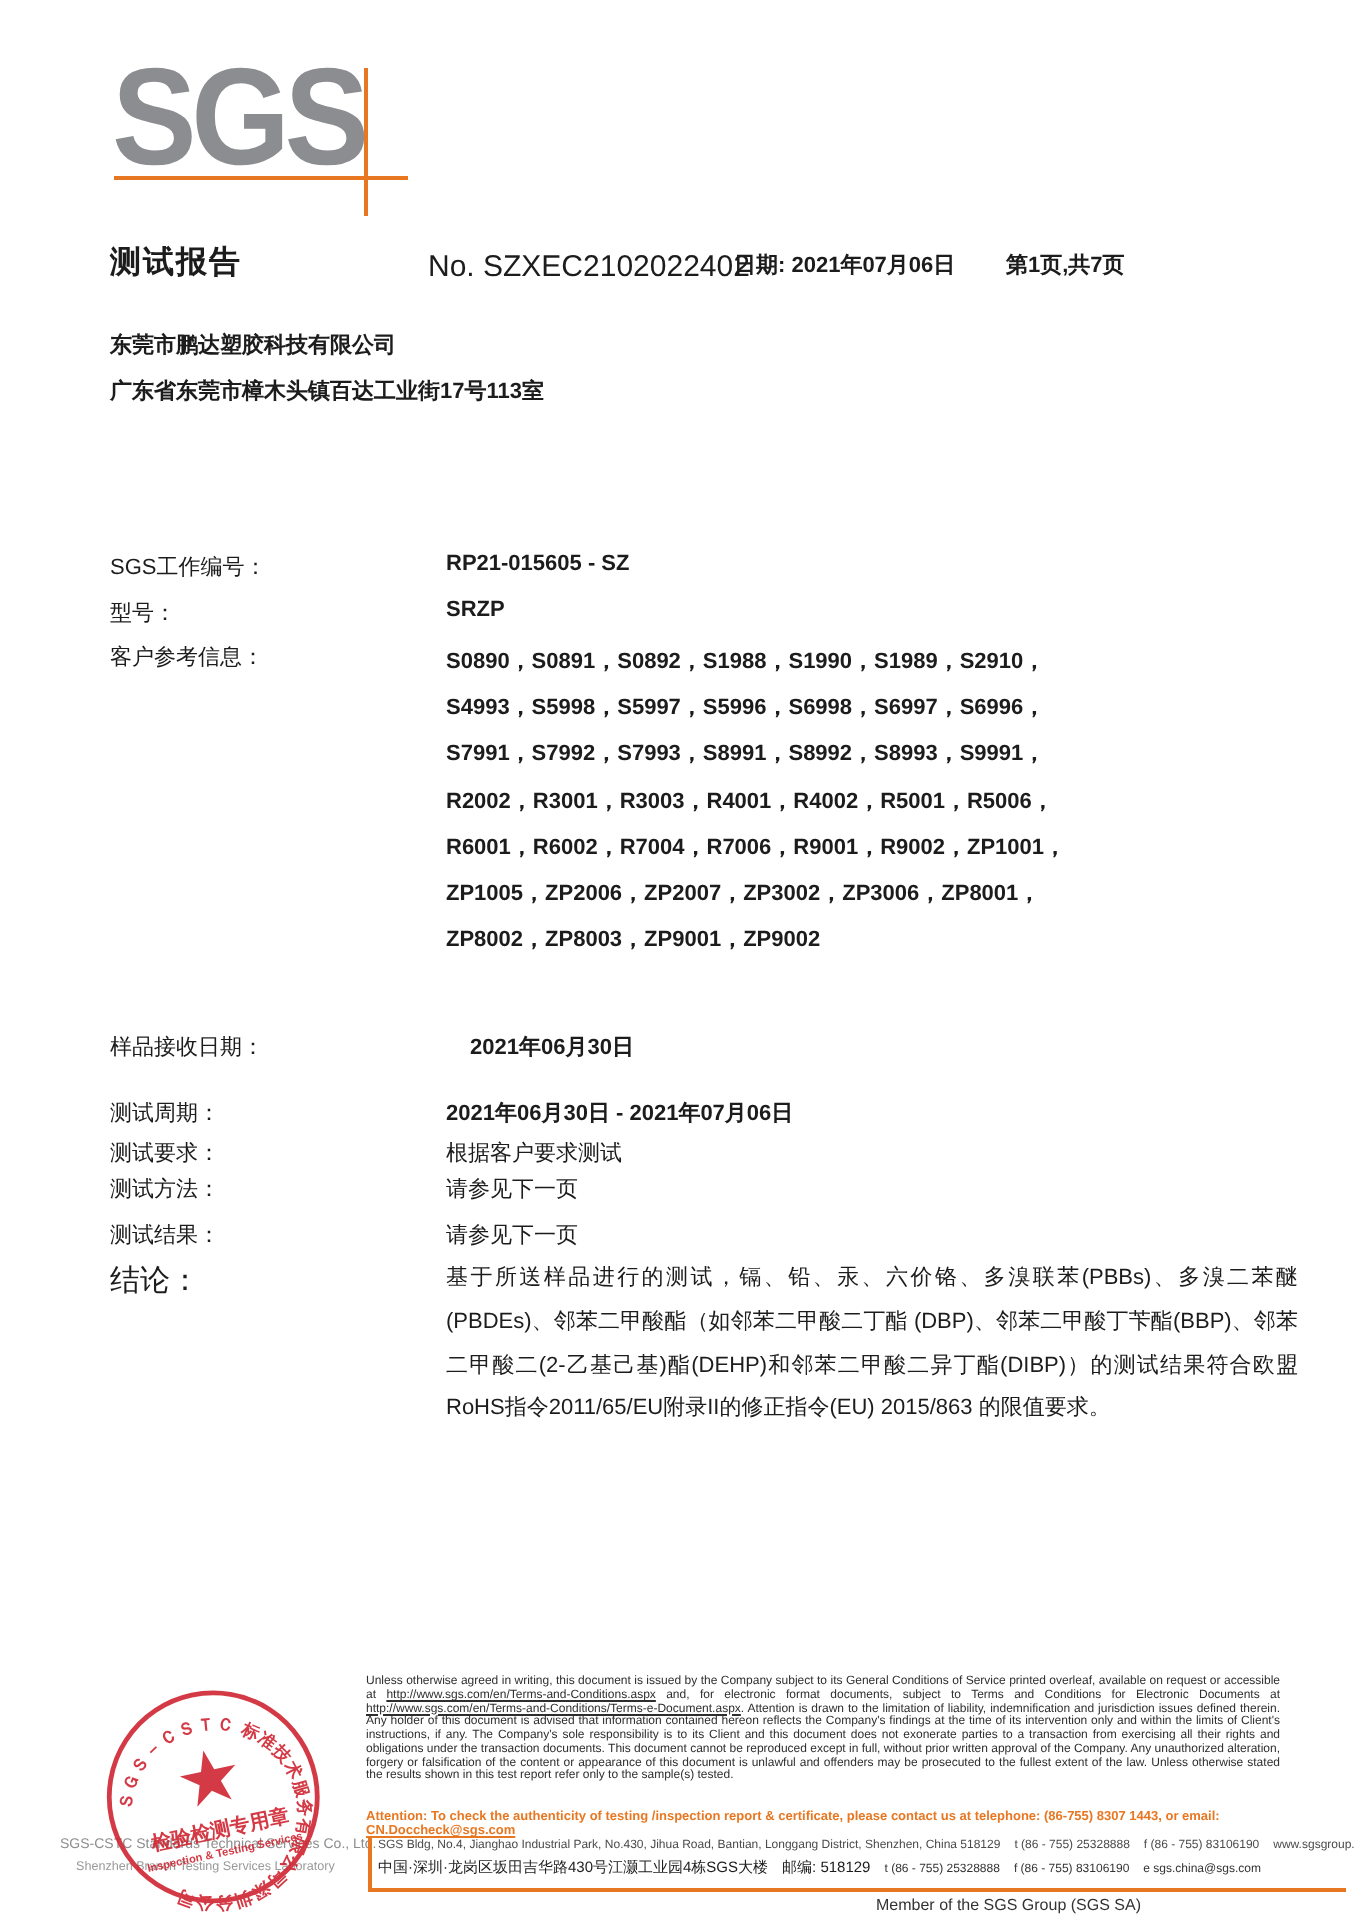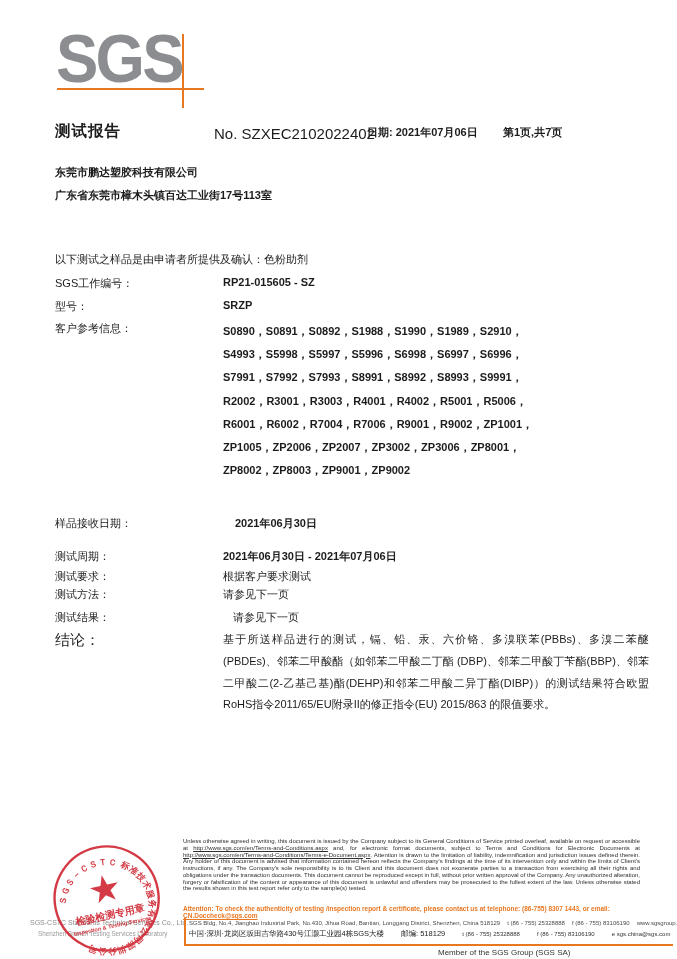--- a/index.html
+++ b/index.html
@@ -30,21 +30,21 @@
   .refs{left:223px;top:320px;font-size:11px;font-weight:600;line-height:23.2px;}
   .conc-lbl{left:55px;top:631px;font-size:15px;}
   .conc-val{left:223px;top:629px;width:426px;font-size:11px;line-height:21.8px;text-align:justify;}
   
   .disclaimer{left:183px;top:838px;width:457px;font-size:6px;line-height:6.75px;
     text-align:justify;color:#2e2e2e;}
   .u{text-decoration:underline;}
   .attention{left:183px;top:905px;width:457px;font-size:6.5px;line-height:7.2px;
     font-weight:bold;color:#e87722;}
   .addr-en{left:189px;top:920px;width:452px;font-size:6px;color:#4a4a4a;white-space:nowrap;display:flex;gap:7px;}
-  .addr-cn{left:189px;top:929px;width:452px;font-size:7.5px;color:#1c1c1c;white-space:nowrap;display:flex;gap:17px;align-items:baseline;}
+  .addr-cn{left:189px;top:929px;width:452px;font-size:7.5px;color:#1c1c1c;white-space:nowrap;display:flex;gap:7px;align-items:baseline;}
   .addr-cn .sm{font-size:6px;color:#333;}
   .foot-vline{left:184px;top:918px;width:2px;height:28px;background:#e87722;}
   .foot-hline{left:184px;top:944px;width:489px;height:2px;background:#e87722;}
   .member{left:438px;top:948px;width:180px;font-size:8px;color:#333;text-align:left;}
   
   .stamp-co{left:30px;top:919px;font-size:7px;color:#8d8d8d;white-space:nowrap;}
   .stamp-branch{left:38px;top:930px;font-size:6.3px;color:#9a9a9a;white-space:nowrap;}
   .stamp{left:42px;top:841px;width:134px;height:118px;transform:rotate(-12deg);opacity:.9;}
 </style>
 </head>
@@ -57,21 +57,20 @@
   <div class="abs logo-vline"></div>
 
   <div class="abs report-title">测试报告</div>
   <div class="abs report-no">No. SZXEC2102022402</div>
   <div class="abs report-date">日期: 2021年07月06日</div>
   <div class="abs report-page">第1页,共7页</div>
 
   <div class="abs company">东莞市鹏达塑胶科技有限公司</div>
   <div class="abs address">广东省东莞市樟木头镇百达工业街17号113室</div>
 
-  <div class="abs intro">以下测试之样品是由申请者所提供及确认：色粉助剂</div>
 
   <div class="abs frow" style="top:276px;">
     <div class="lbl">SGS工作编号：</div>
     <div class="val">RP21-015605 - SZ</div>
   </div>
   <div class="abs frow" style="top:299px;">
     <div class="lbl">型号：</div>
     <div class="val">SRZP</div>
   </div>
 
@@ -97,21 +96,21 @@
     <div class="val">2021年06月30日 - 2021年07月06日</div>
   </div>
   <div class="abs frow" style="top:569px;">
     <div class="lbl">测试要求：</div>
     <div class="val-n">根据客户要求测试</div>
   </div>
   <div class="abs frow" style="top:587px;">
     <div class="lbl">测试方法：</div>
     <div class="val-n">请参见下一页</div>
   </div>
-  <div class="abs frow" style="top:610px;gap:10px;">
+  <div class="abs frow" style="top:610px;">
     <div class="lbl">测试结果：</div>
     <div class="val-n">请参见下一页</div>
   </div>
 
   <div class="abs conc-lbl">结论：</div>
   <div class="abs conc-val">基于所送样品进行的测试，镉、铅、汞、六价铬、多溴联苯(PBBs)、多溴二苯醚(PBDEs)、邻苯二甲酸酯（如邻苯二甲酸二丁酯 (DBP)、邻苯二甲酸丁苄酯(BBP)、邻苯二甲酸二(2-乙基己基)酯(DEHP)和邻苯二甲酸二异丁酯(DIBP)）的测试结果符合欧盟RoHS指令2011/65/EU附录II的修正指令(EU) 2015/863 的限值要求。</div>
 
   <div class="abs stamp-co">SGS-CSTC Standards Technical Services Co., Ltd.</div>
   <div class="abs stamp-branch">Shenzhen Branch Testing Services Laboratory</div>
 

